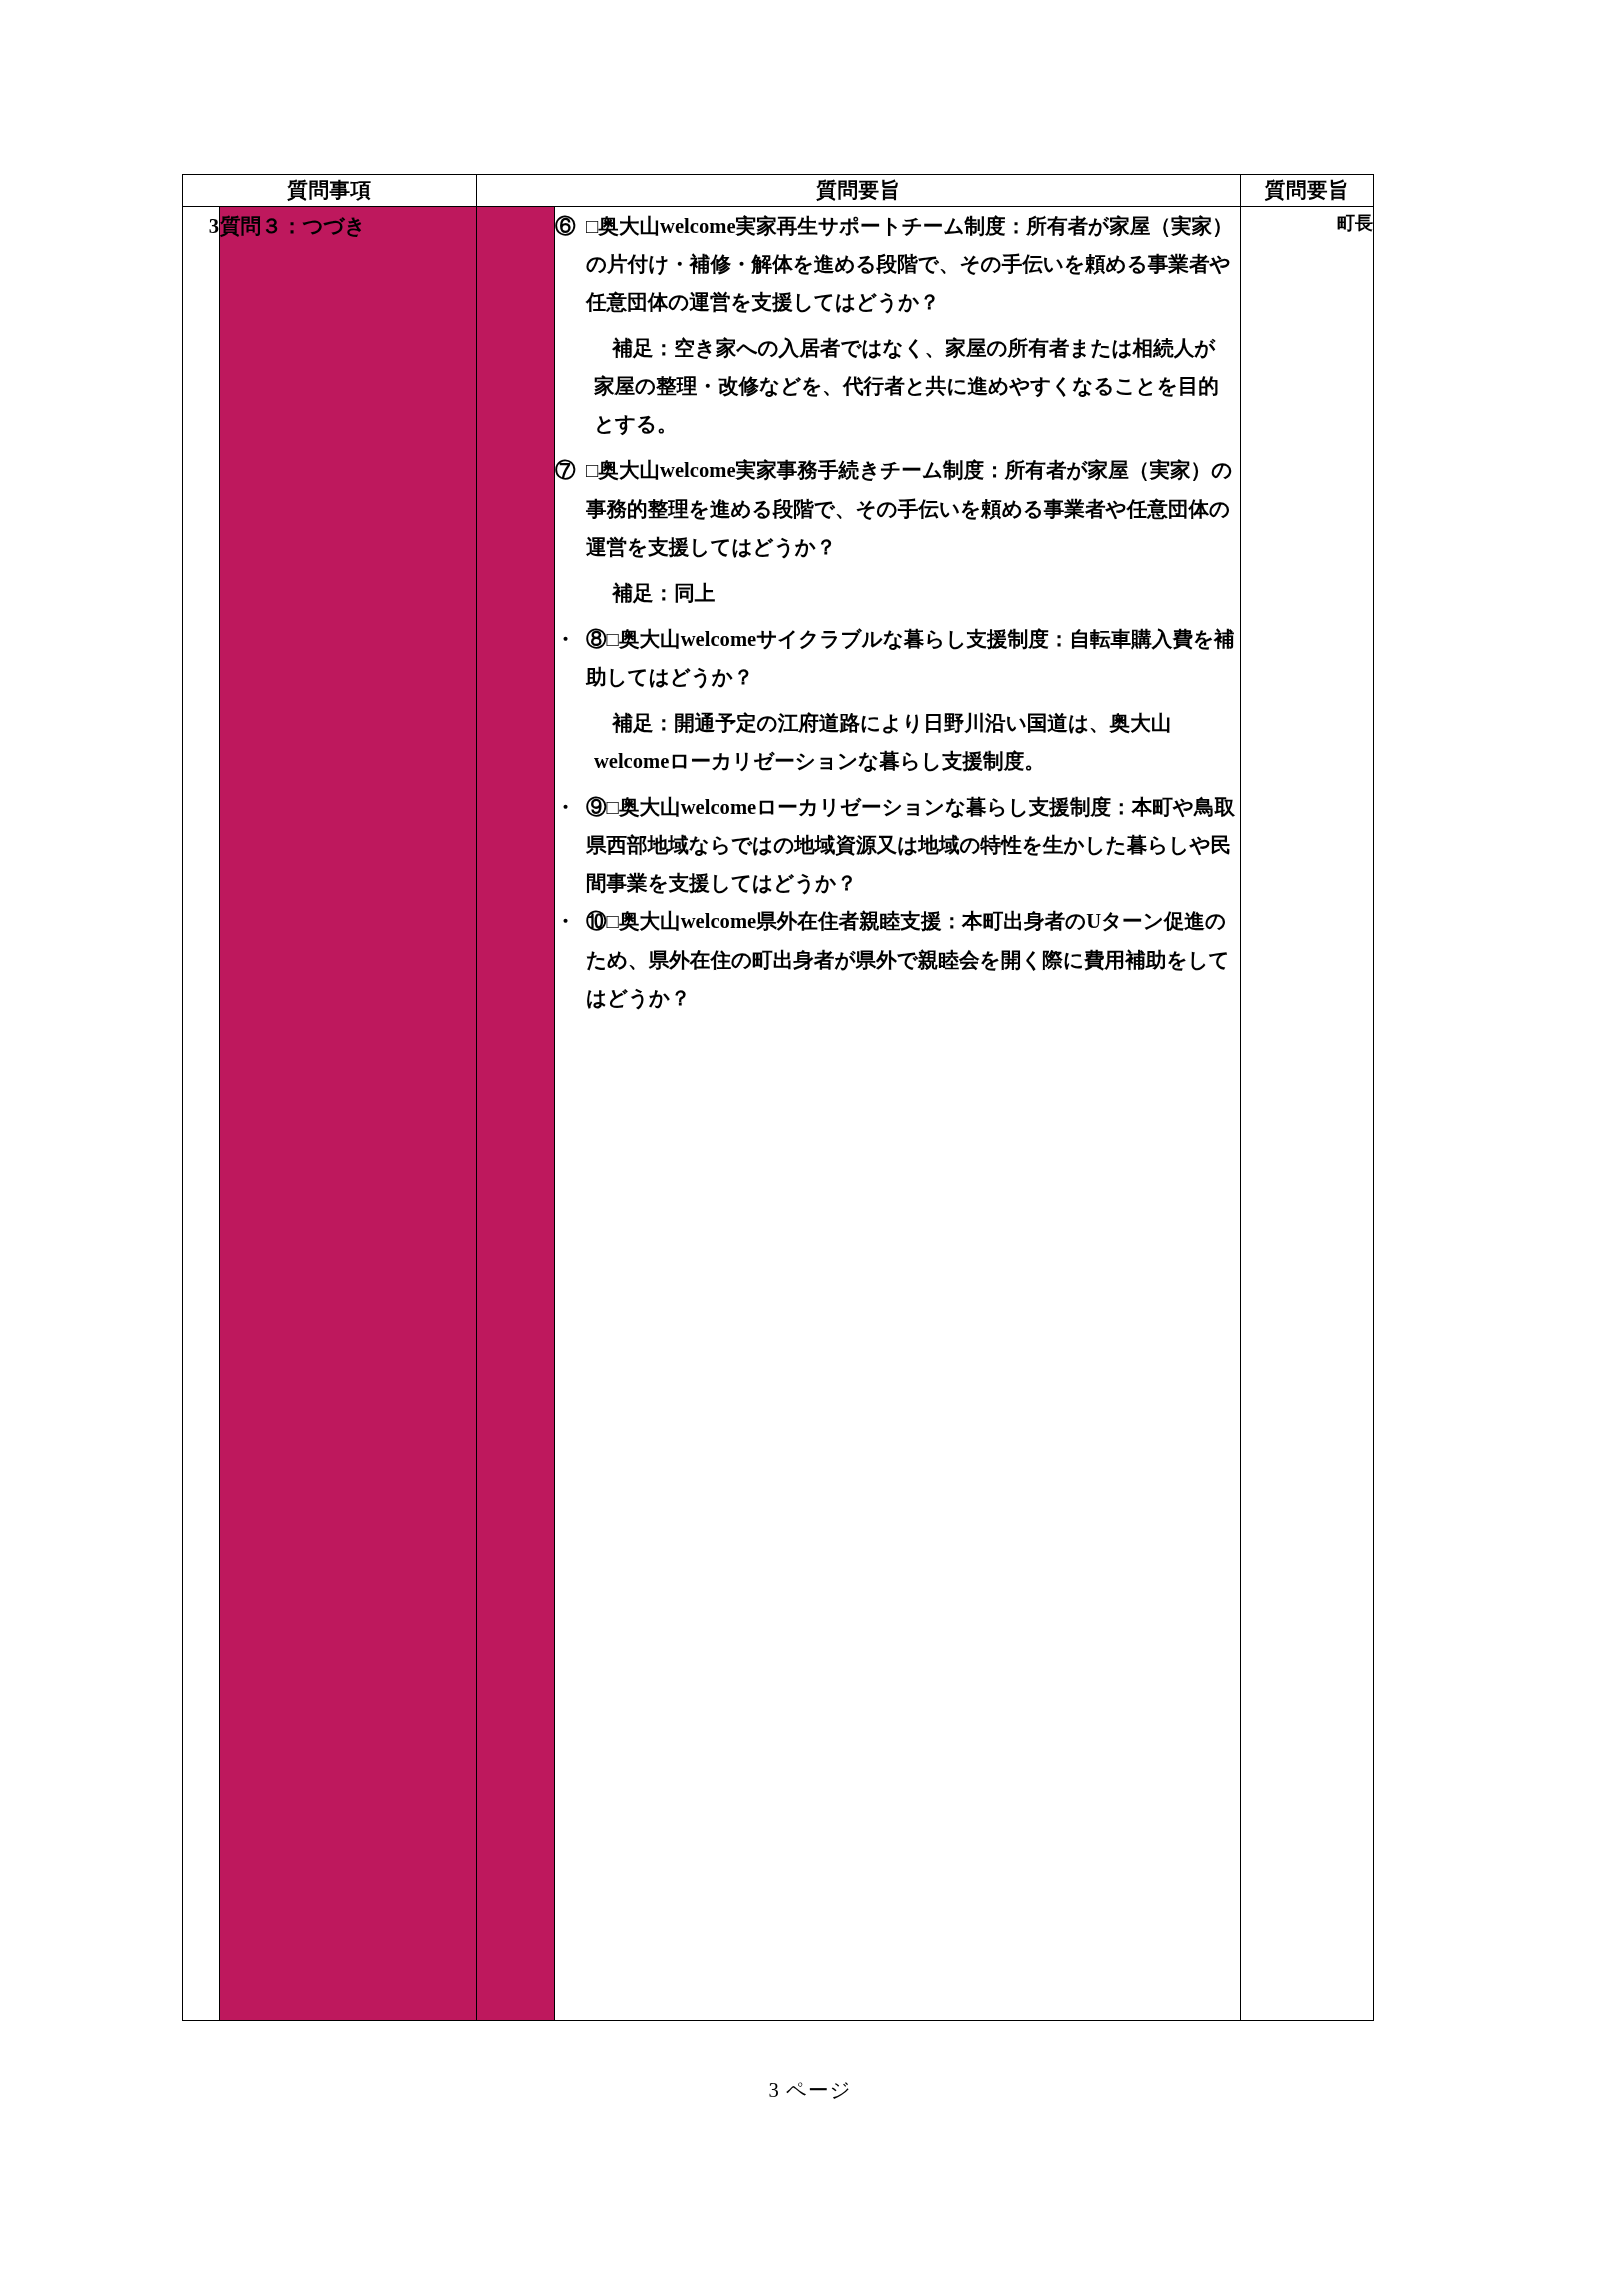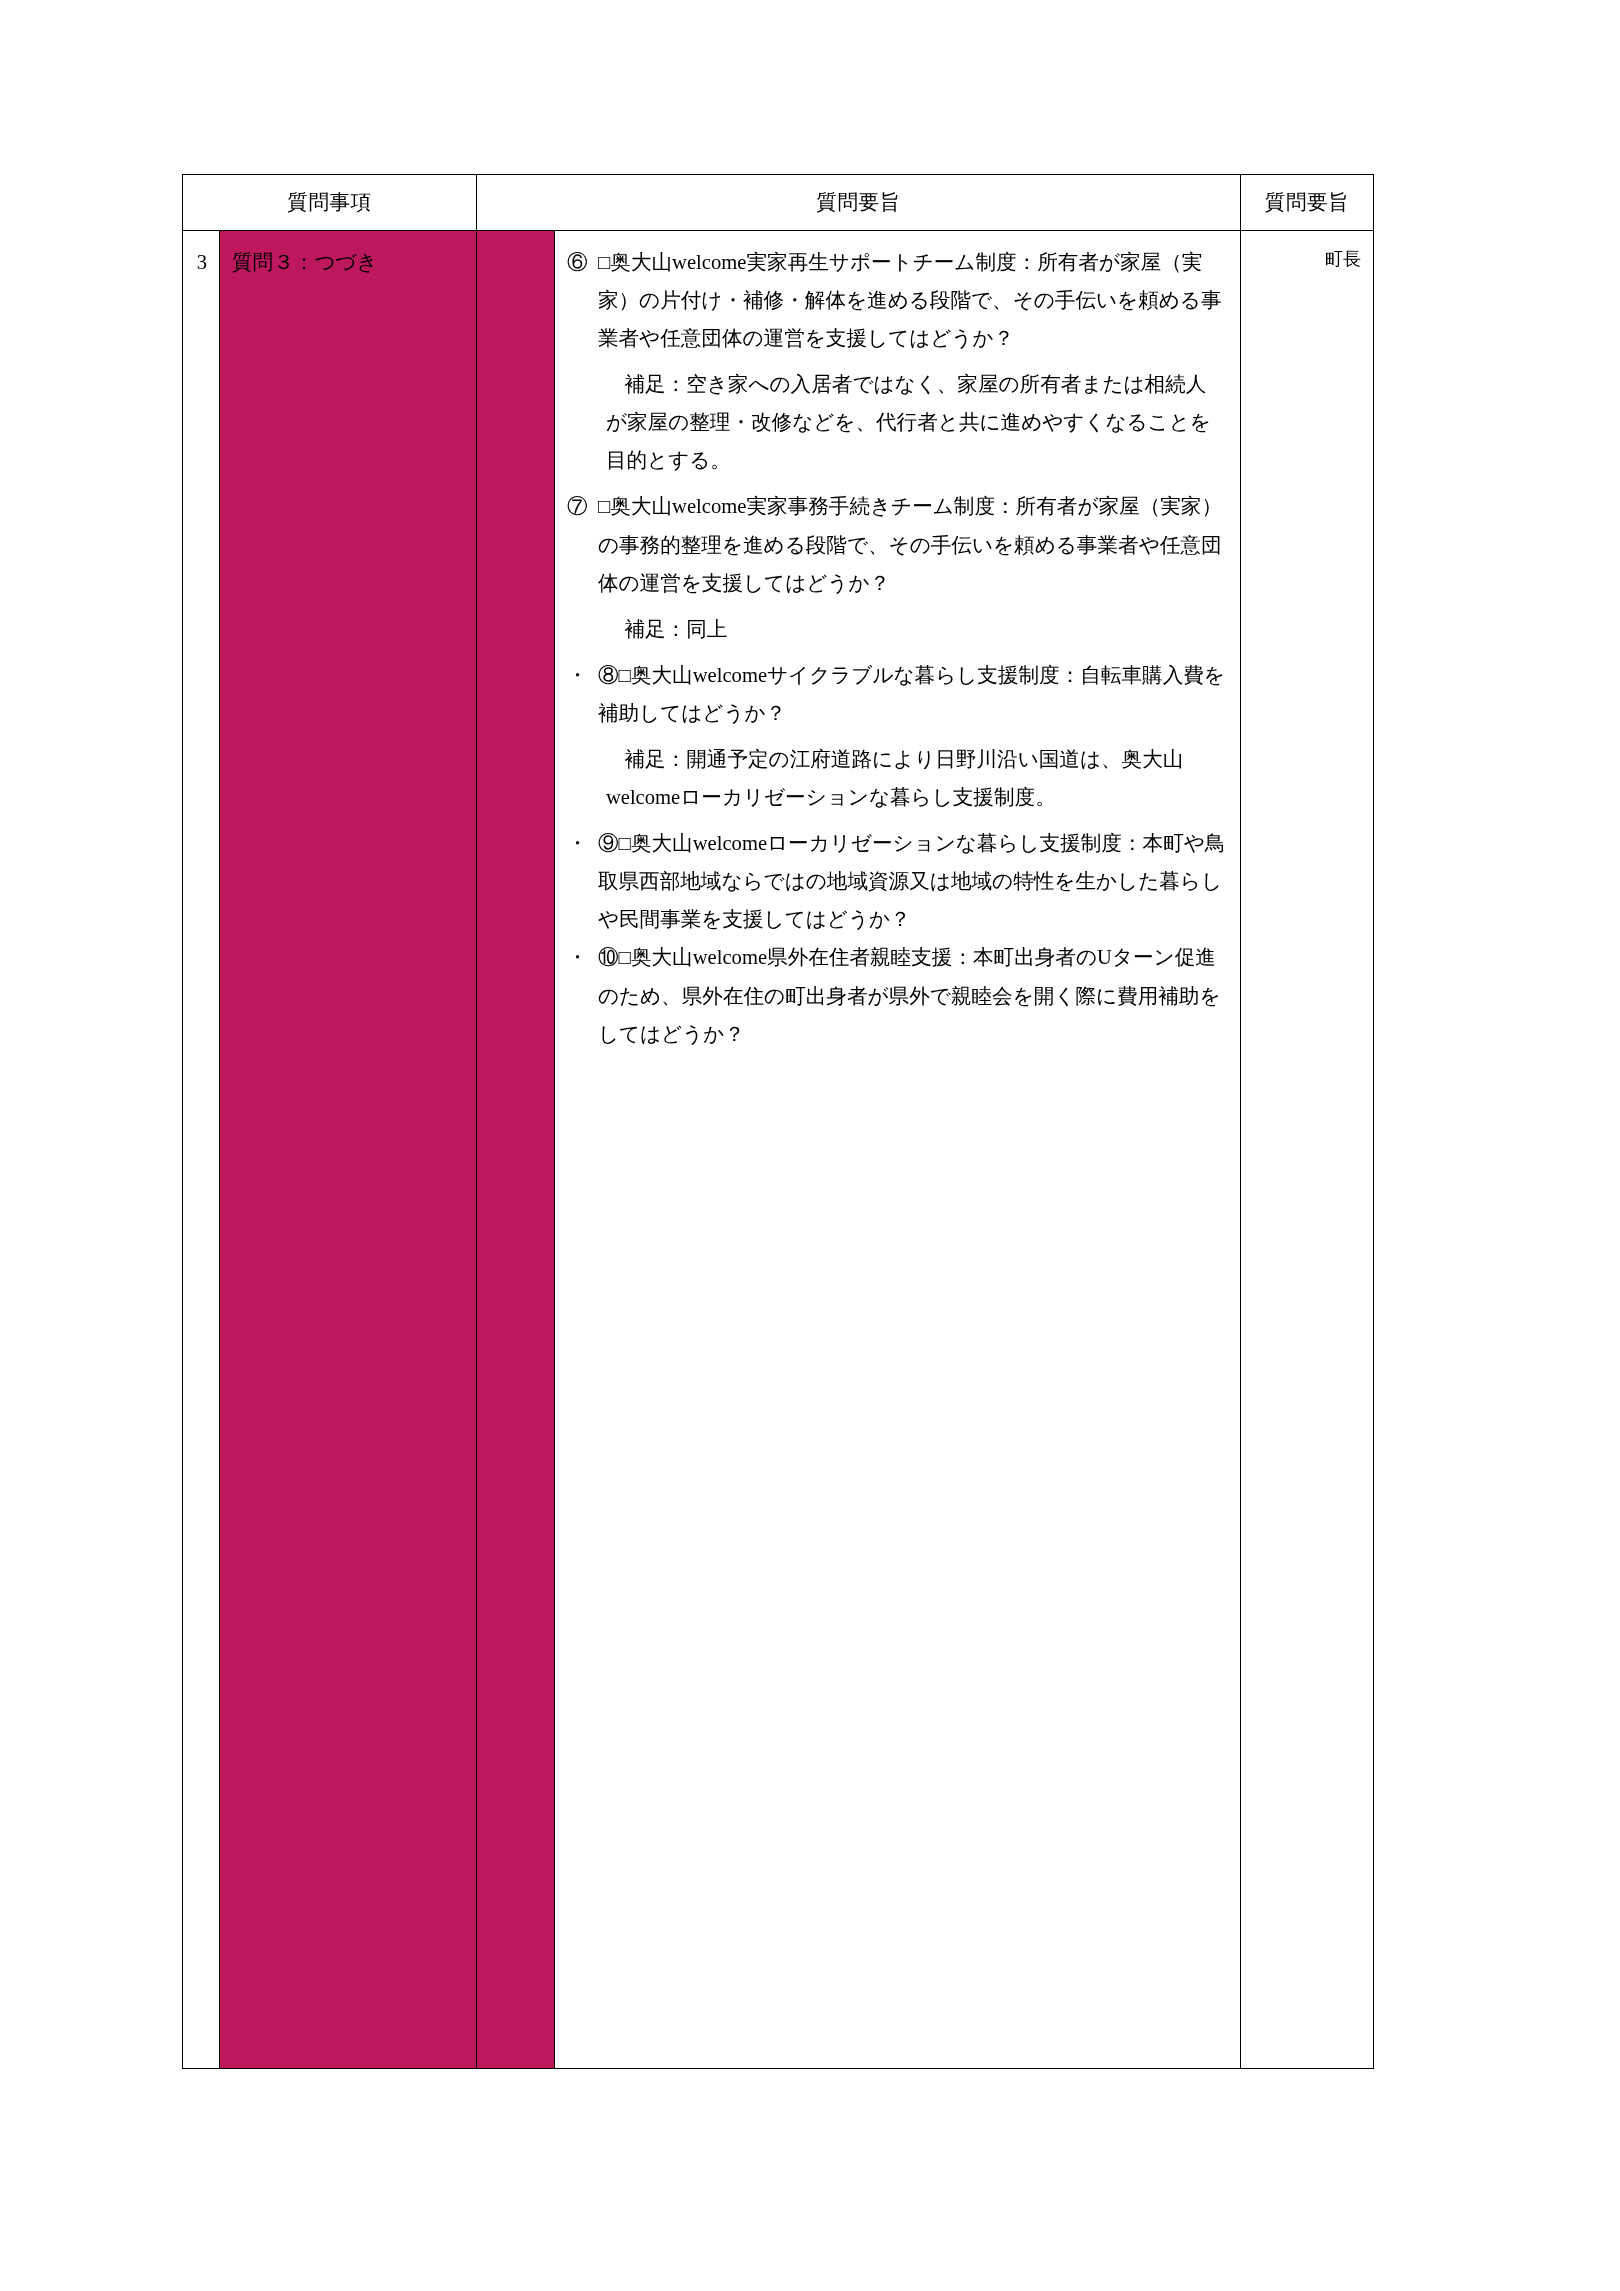--- a/index.html
+++ b/index.html
@@ -27,22 +27,22 @@
     position: absolute;
     left: 182px;
     top: 174px;
     width: 1192px;
     border-collapse: collapse;
     table-layout: fixed;
   }
   .doc-table td, .doc-table th {
     border: 1px solid #000000;
     vertical-align: top;
-    padding: 12px;
-    font-weight: normal;
+    padding: 0;
+    font-weight: bold;
   }
   .hdr-cell {
     text-align: center;
     font-size: 20.6px;
     line-height: 1.5;
     padding: 7.8px 0 8.8px 0;
     letter-spacing: 0.5px;
   }
   col.c-num { width: 37px; }
   col.c-item { width: 257px; }
@@ -145,15 +145,16 @@
           <p class="para hang-dot"><span class="marker">・</span><span>⑧□奥大山welcomeサイクラブルな暮らし支援制度：自転車購入費を補助してはどうか？</span></p>
           <p class="sub">補足：開通予定の江府道路により日野川沿い国道は、奥大山welcomeローカリゼーションな暮らし支援制度。</p>
           <p class="para hang-dot"><span class="marker">・</span><span>⑨□奥大山welcomeローカリゼーションな暮らし支援制度：本町や鳥取県西部地域ならではの地域資源又は地域の特性を生かした暮らしや民間事業を支援してはどうか？</span></p>
           <p class="para hang-dot"><span class="marker">・</span><span>⑩□奥大山welcome県外在住者親睦支援：本町出身者のUターン促進のため、県外在住の町出身者が県外で親睦会を開く際に費用補助をしてはどうか？</span></p>
         </td>
         <td class="target-cell">町長</td>
       </tr>
     </tbody>
   </table>
 
+  <div class="footer">3 ページ</div>
 
 </div>
 
 
 </body></html>

